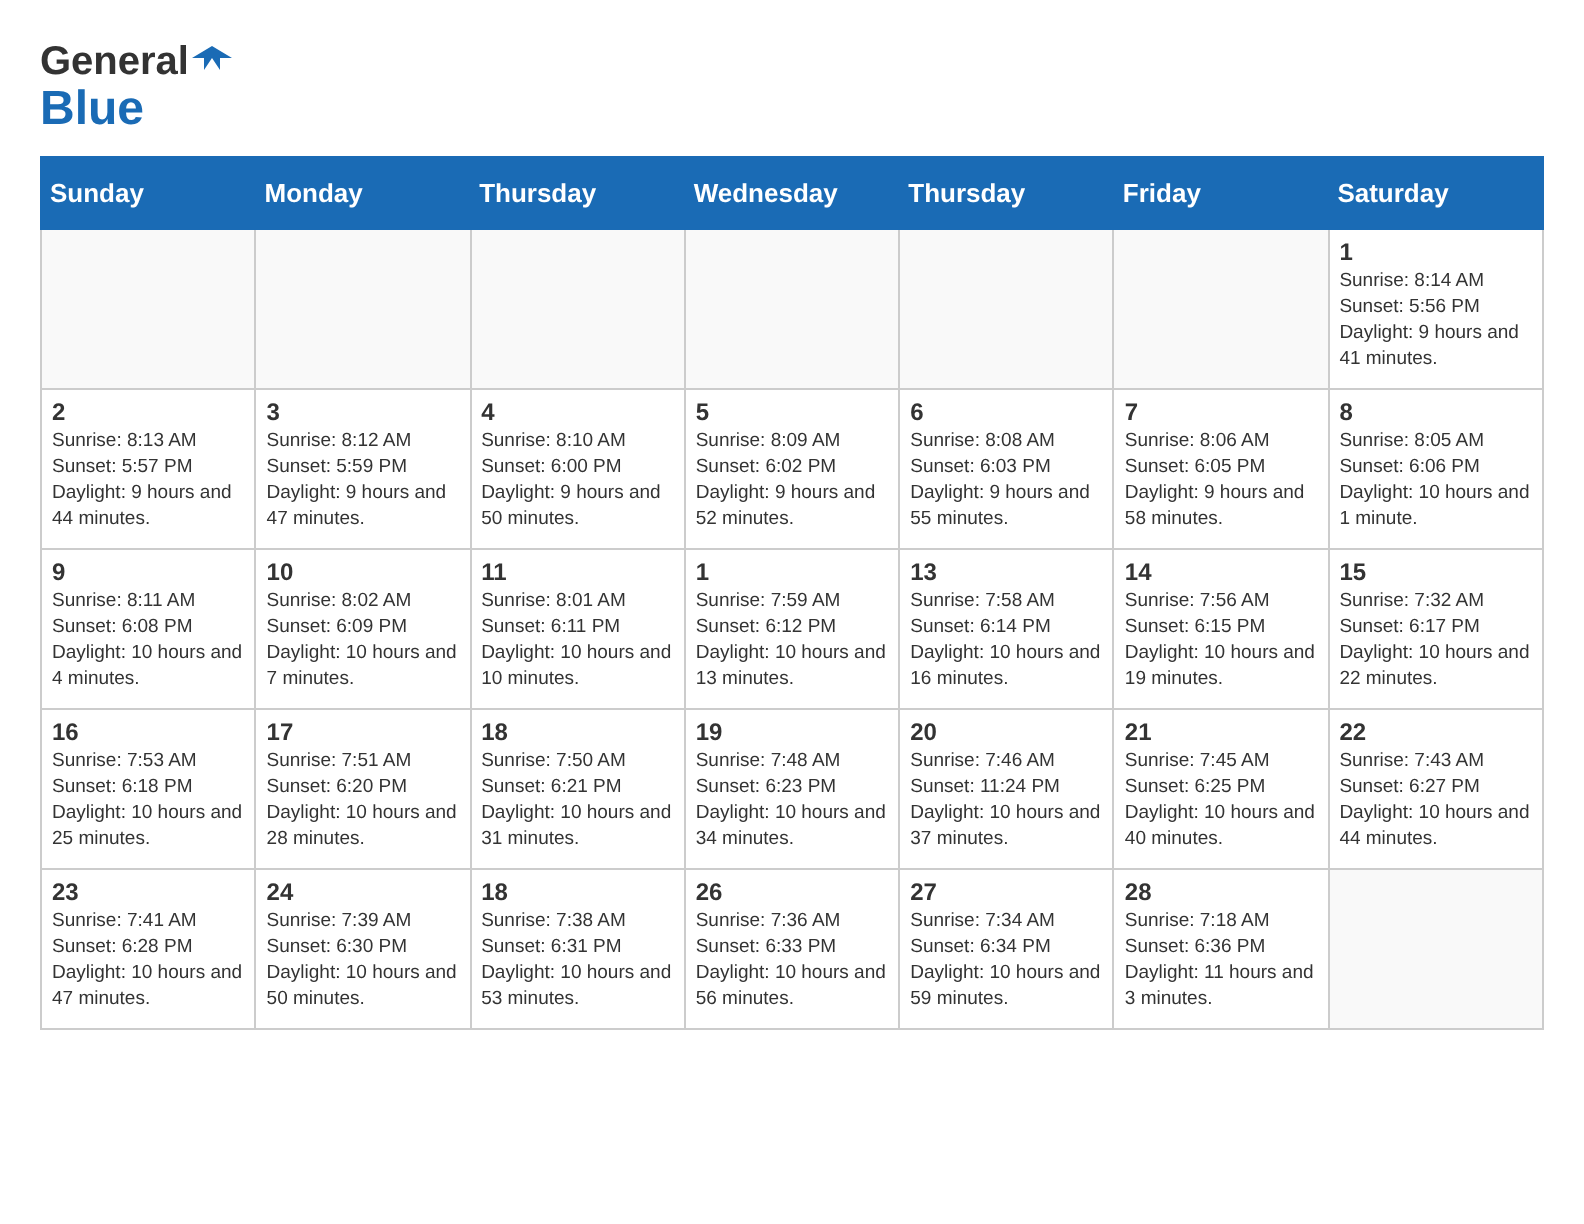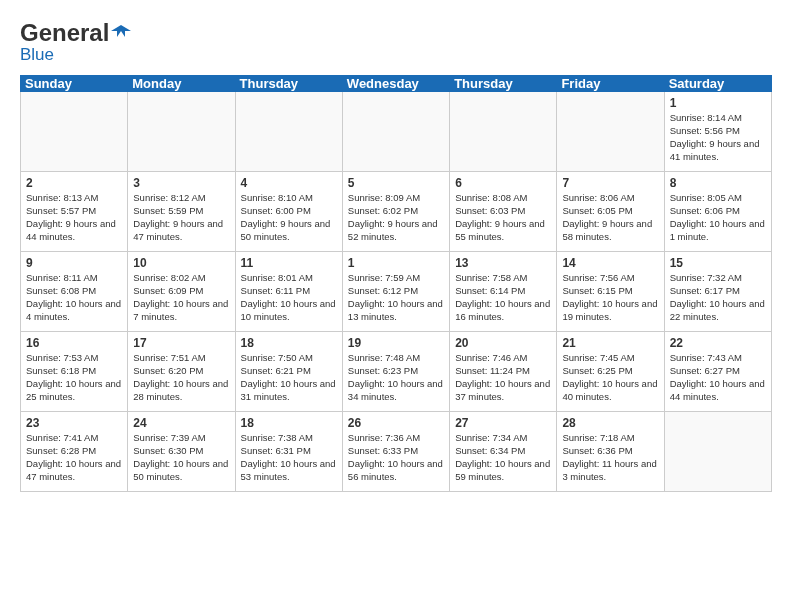--- a/index.html
+++ b/index.html
@@ -36,21 +36,21 @@
     .calendar {
       width: 100%;
       border-collapse: collapse;
       border: 1px solid #ccc;
     }
     .calendar th {
       background-color: #1a6bb5;
       color: #fff;
       font-size: 13px;
       font-weight: bold;
-      padding: 0 4px;
+      padding: 10px 4px;
       text-align: left;
       border: 1px solid #1a6bb5;
     }
     .calendar td {
       width: calc(100%/7);
       vertical-align: top;
       padding: 4px 5px;
       border: 1px solid #ccc;
       min-height: 80px;
       height: 80px;
@@ -75,26 +75,26 @@
     .calendar tr:nth-child(odd) td:not(.empty) {
     }
   </style>
 </head>
 <body>
 
 <div class="header-area">
   <div class="logo">
 <div style="display:flex;flex-direction:column;align-items:flex-start;line-height:1.1;">
   <div style="display:flex;align-items:center;gap:2px;">
-    <span style="font-size:24px;font-weight:bold;color:#333;">General</span>
+    <span style="font-size:20px;font-weight:bold;color:#333;">General</span>
     <svg width="20" height="20" viewBox="0 0 20 20">
       <polygon points="10,2 20,8 14,8 14,14 10,8 6,14 6,8 0,8" fill="#1a6bb5"></polygon>
     </svg>
   </div>
-  <span style="font-size:17px;font-weight:normal;color:#1a6bb5;">Blue</span>
+  <span style="font-size:24px;font-weight:bold;color:#1a6bb5;">Blue</span>
 </div>
 </div>
   <div class="title-area">
     <div class="main-title"></div>
     <div class="subtitle"></div>
   </div>
 </div>
 
 <table class="calendar">
   <thead>

